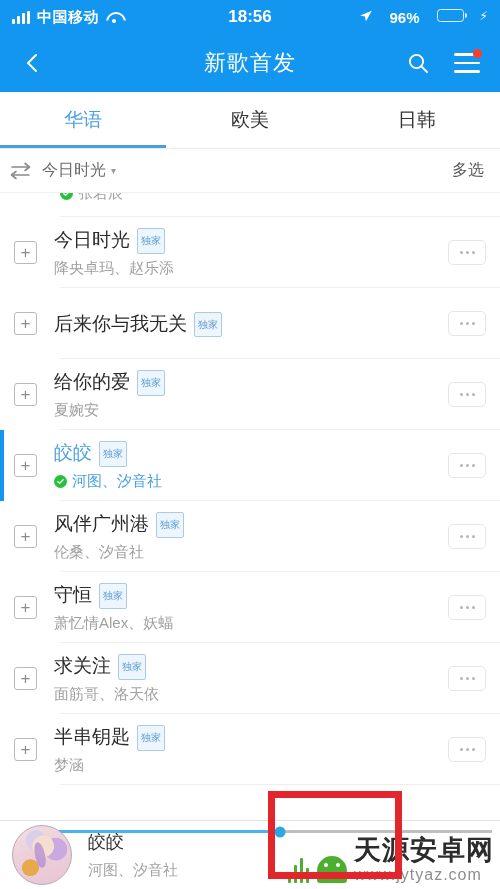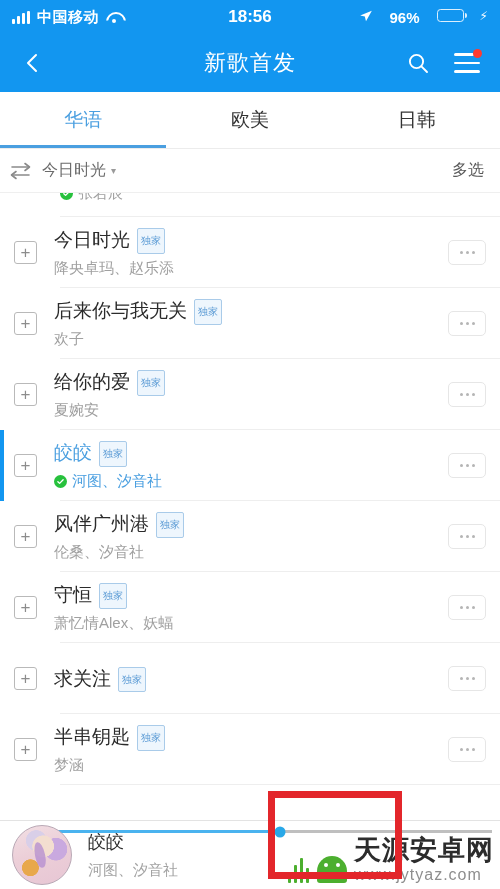--- a/index.html
+++ b/index.html
@@ -309,23 +309,20 @@
           <i></i>
         </div>
       </div>
       <div class="row">
         <div class="plus-btn">+</div>
         <div class="row-main">
           <div class="title-line">
             <span class="song-title">后来你与我无关</span>
             <span class="badge">独家</span>
           </div>
-          <div class="artist-line">
-            <span class="song-artist">欢子</span>
-          </div>
         </div>
         <div class="more-btn">
           <i></i>
           <i></i>
           <i></i>
         </div>
       </div>
       <div class="row">
         <div class="plus-btn">+</div>
         <div class="row-main">
@@ -398,20 +395,23 @@
           <i></i>
           <i></i>
         </div>
       </div>
       <div class="row">
         <div class="plus-btn">+</div>
         <div class="row-main">
           <div class="title-line">
             <span class="song-title">求关注</span>
             <span class="badge">独家</span>
+          </div>
+          <div class="artist-line">
+            <span class="song-artist">面筋哥、洛天依</span>
           </div>
         </div>
         <div class="more-btn">
           <i></i>
           <i></i>
           <i></i>
         </div>
       </div>
       <div class="row">
         <div class="plus-btn">+</div>

